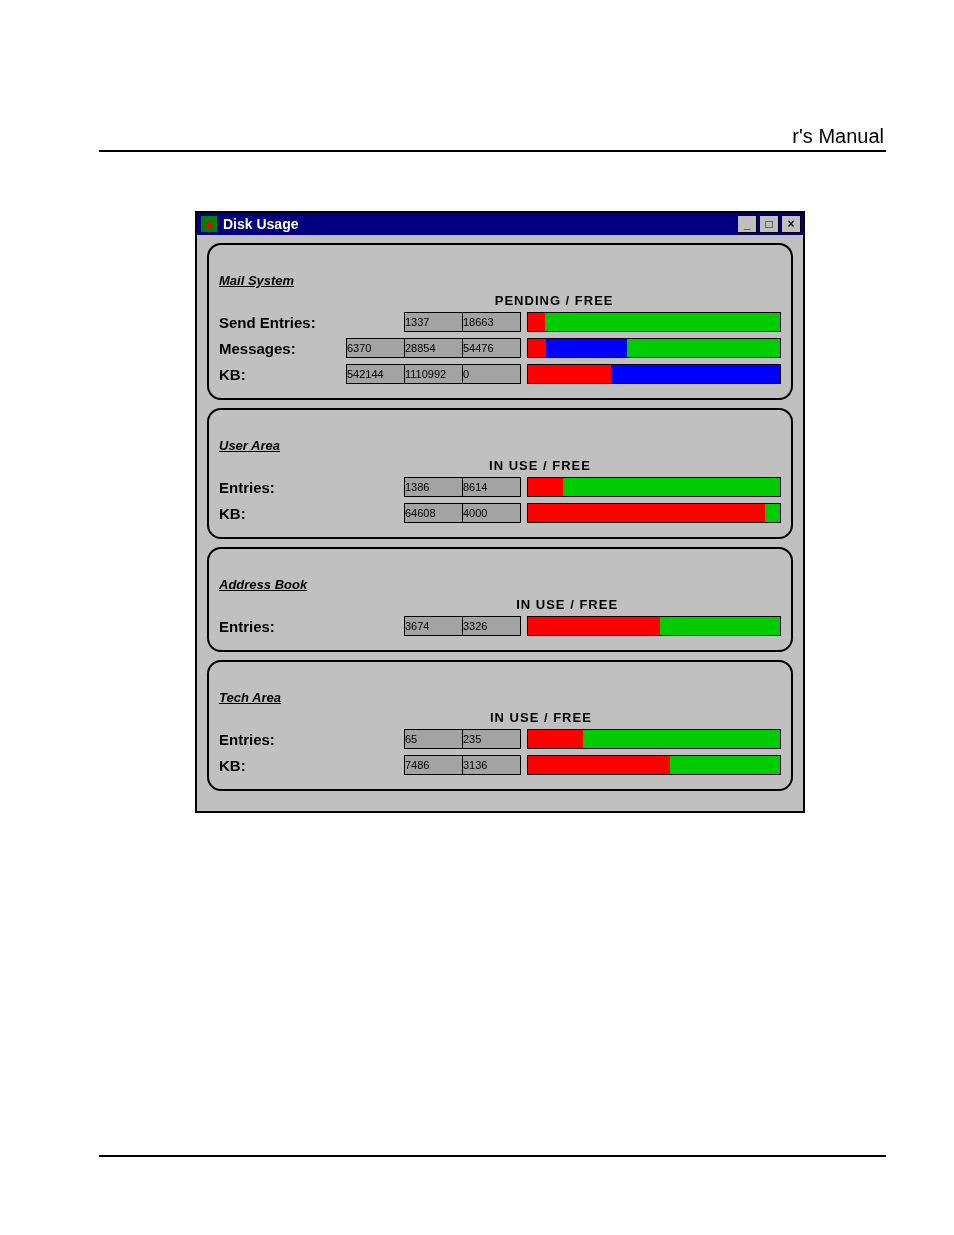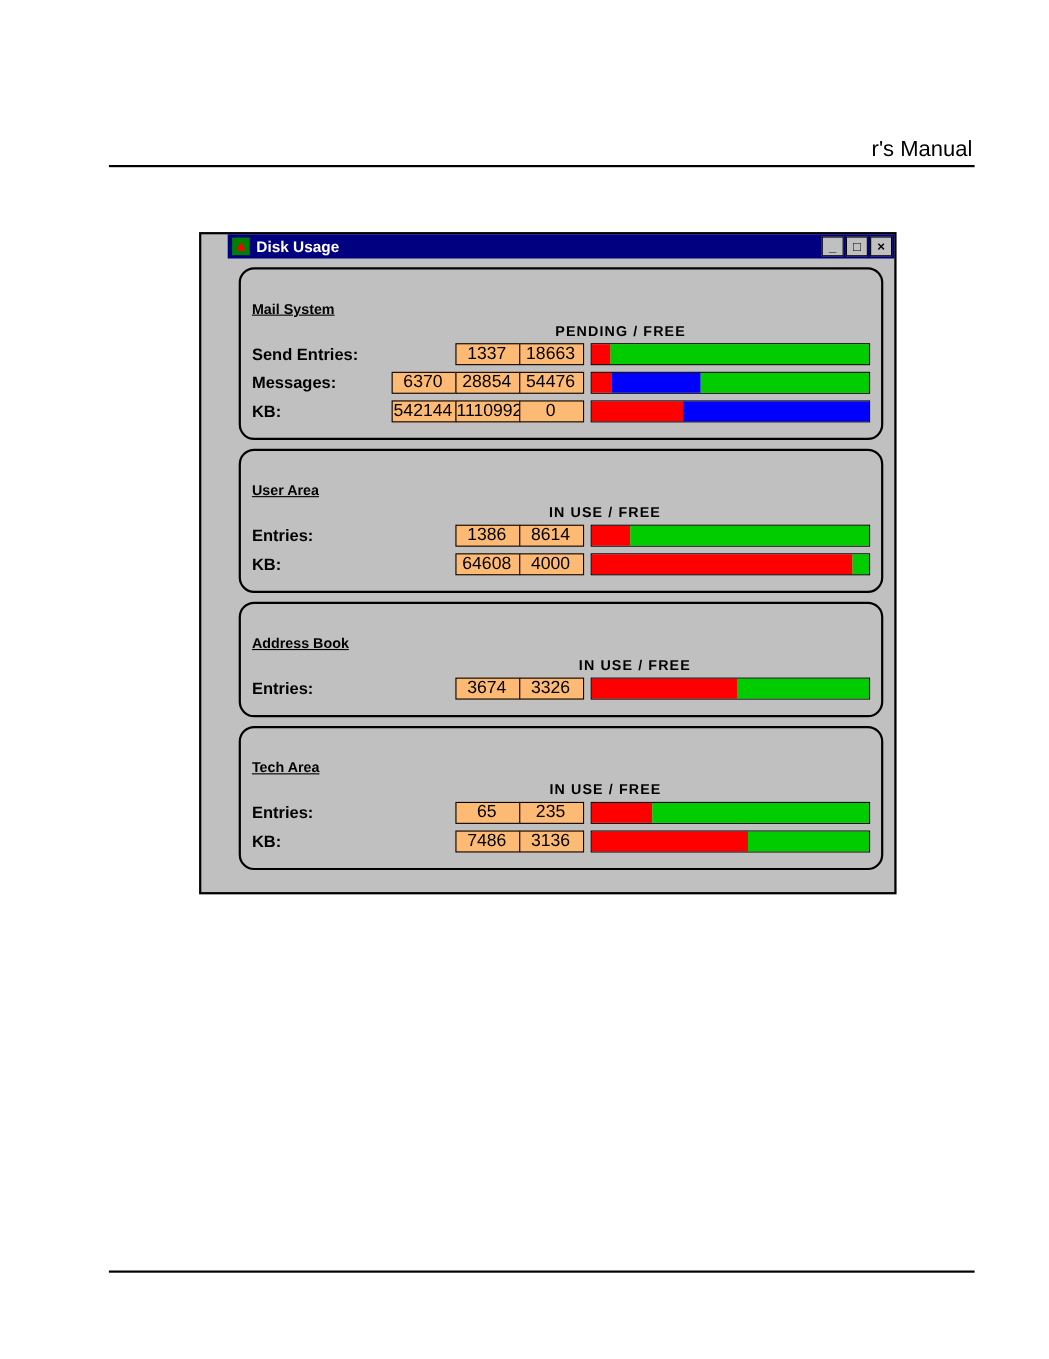--- a/index.html
+++ b/index.html
@@ -1,32 +1,32 @@
 <!DOCTYPE html>
 <html><head>
 <meta charset="utf-8">
 <style>
   html,body{margin:0;padding:0;background:#fff;font-family:Arial,Helvetica,sans-serif;}
   .page{width:954px;height:1235px;position:relative;border:0px solid #000;}
   .hr{position:absolute;left:99px;top:150px;width:787px;border-top:2px solid #000;}
   .hr2{position:absolute;left:99px;top:1155px;width:787px;border-top:2px solid #000;}
   .manual{position:absolute;right:70px;top:125px;font-size:20px;color:#000;}
-  .win{position:absolute;left:181px;top:211px;width:606px;background:#c0c0c0;border:2px solid #000;padding-left:24px;}
+  .win{position:absolute;left:195px;top:211px;width:606px;background:#c0c0c0;border:2px solid #000;}
   .titlebar{background:#000080;height:22px;display:flex;align-items:center;color:#fff;font-weight:bold;font-size:14px;padding-left:4px;}
   .titlebar .appicon{width:16px;height:16px;background:#008000;margin-right:6px;display:flex;align-items:center;justify-content:center;}
   .titlebar .appicon::after{content:"";width:0;height:0;border-left:4px solid transparent;border-right:4px solid transparent;border-bottom:8px solid #ff0000;}
   .titlebar .spacer{flex:1;}
   .winbtn{width:18px;height:16px;background:#c0c0c0;border:1px solid #000;margin-right:2px;display:flex;align-items:center;justify-content:center;font-size:12px;font-weight:bold;color:#000;}
   .body{padding:8px 10px 12px 10px;}
   .panel{border:2px solid #000;border-radius:14px;padding:8px 10px 10px 10px;margin-bottom:8px;position:relative;}
   .row{display:flex;align-items:center;height:24px;margin-bottom:2px;}
   .lbl{width:130px;font-size:15px;font-weight:bold;color:#000;}
-  .sect{font-size:13px;font-weight:bold;text-decoration:underline;color:#000;margin-right:8px;}
+  .sect{font-size:13px;font-weight:bold;text-decoration:underline;color:#000;margin-right:8px;font-style:italic;}
   .cells{display:flex;}
-  .cell{width:55px;height:18px;background:#fdba74;border:1px solid #000;font-size:16px;text-align:center;padding-right:2px;line-height:18px;margin-left:-1px;}
+  .cell{width:55px;height:18px;background:#a3a3a3;border:1px solid #000;font-size:11px;text-align:left;padding-right:2px;line-height:18px;margin-left:-1px;}
   .cell:first-child{margin-left:0;}
   .bar{height:18px;border:1px solid #000;display:flex;margin-left:6px;flex:0 0 252px;width:252px;}
   .seg{height:100%;}
   .legend{font-size:13px;font-weight:bold;letter-spacing:1px;text-align:center;margin-top:40px;}
   .legendrow{display:flex;align-items:center;margin-bottom:2px;}
   .legendrow .lbl{width:130px;}
   .legendrow .cells{visibility:hidden;}
   .legendrow .legend{flex:0 0 258px;width:258px;margin-left:6px;}
 </style>
 </head>

